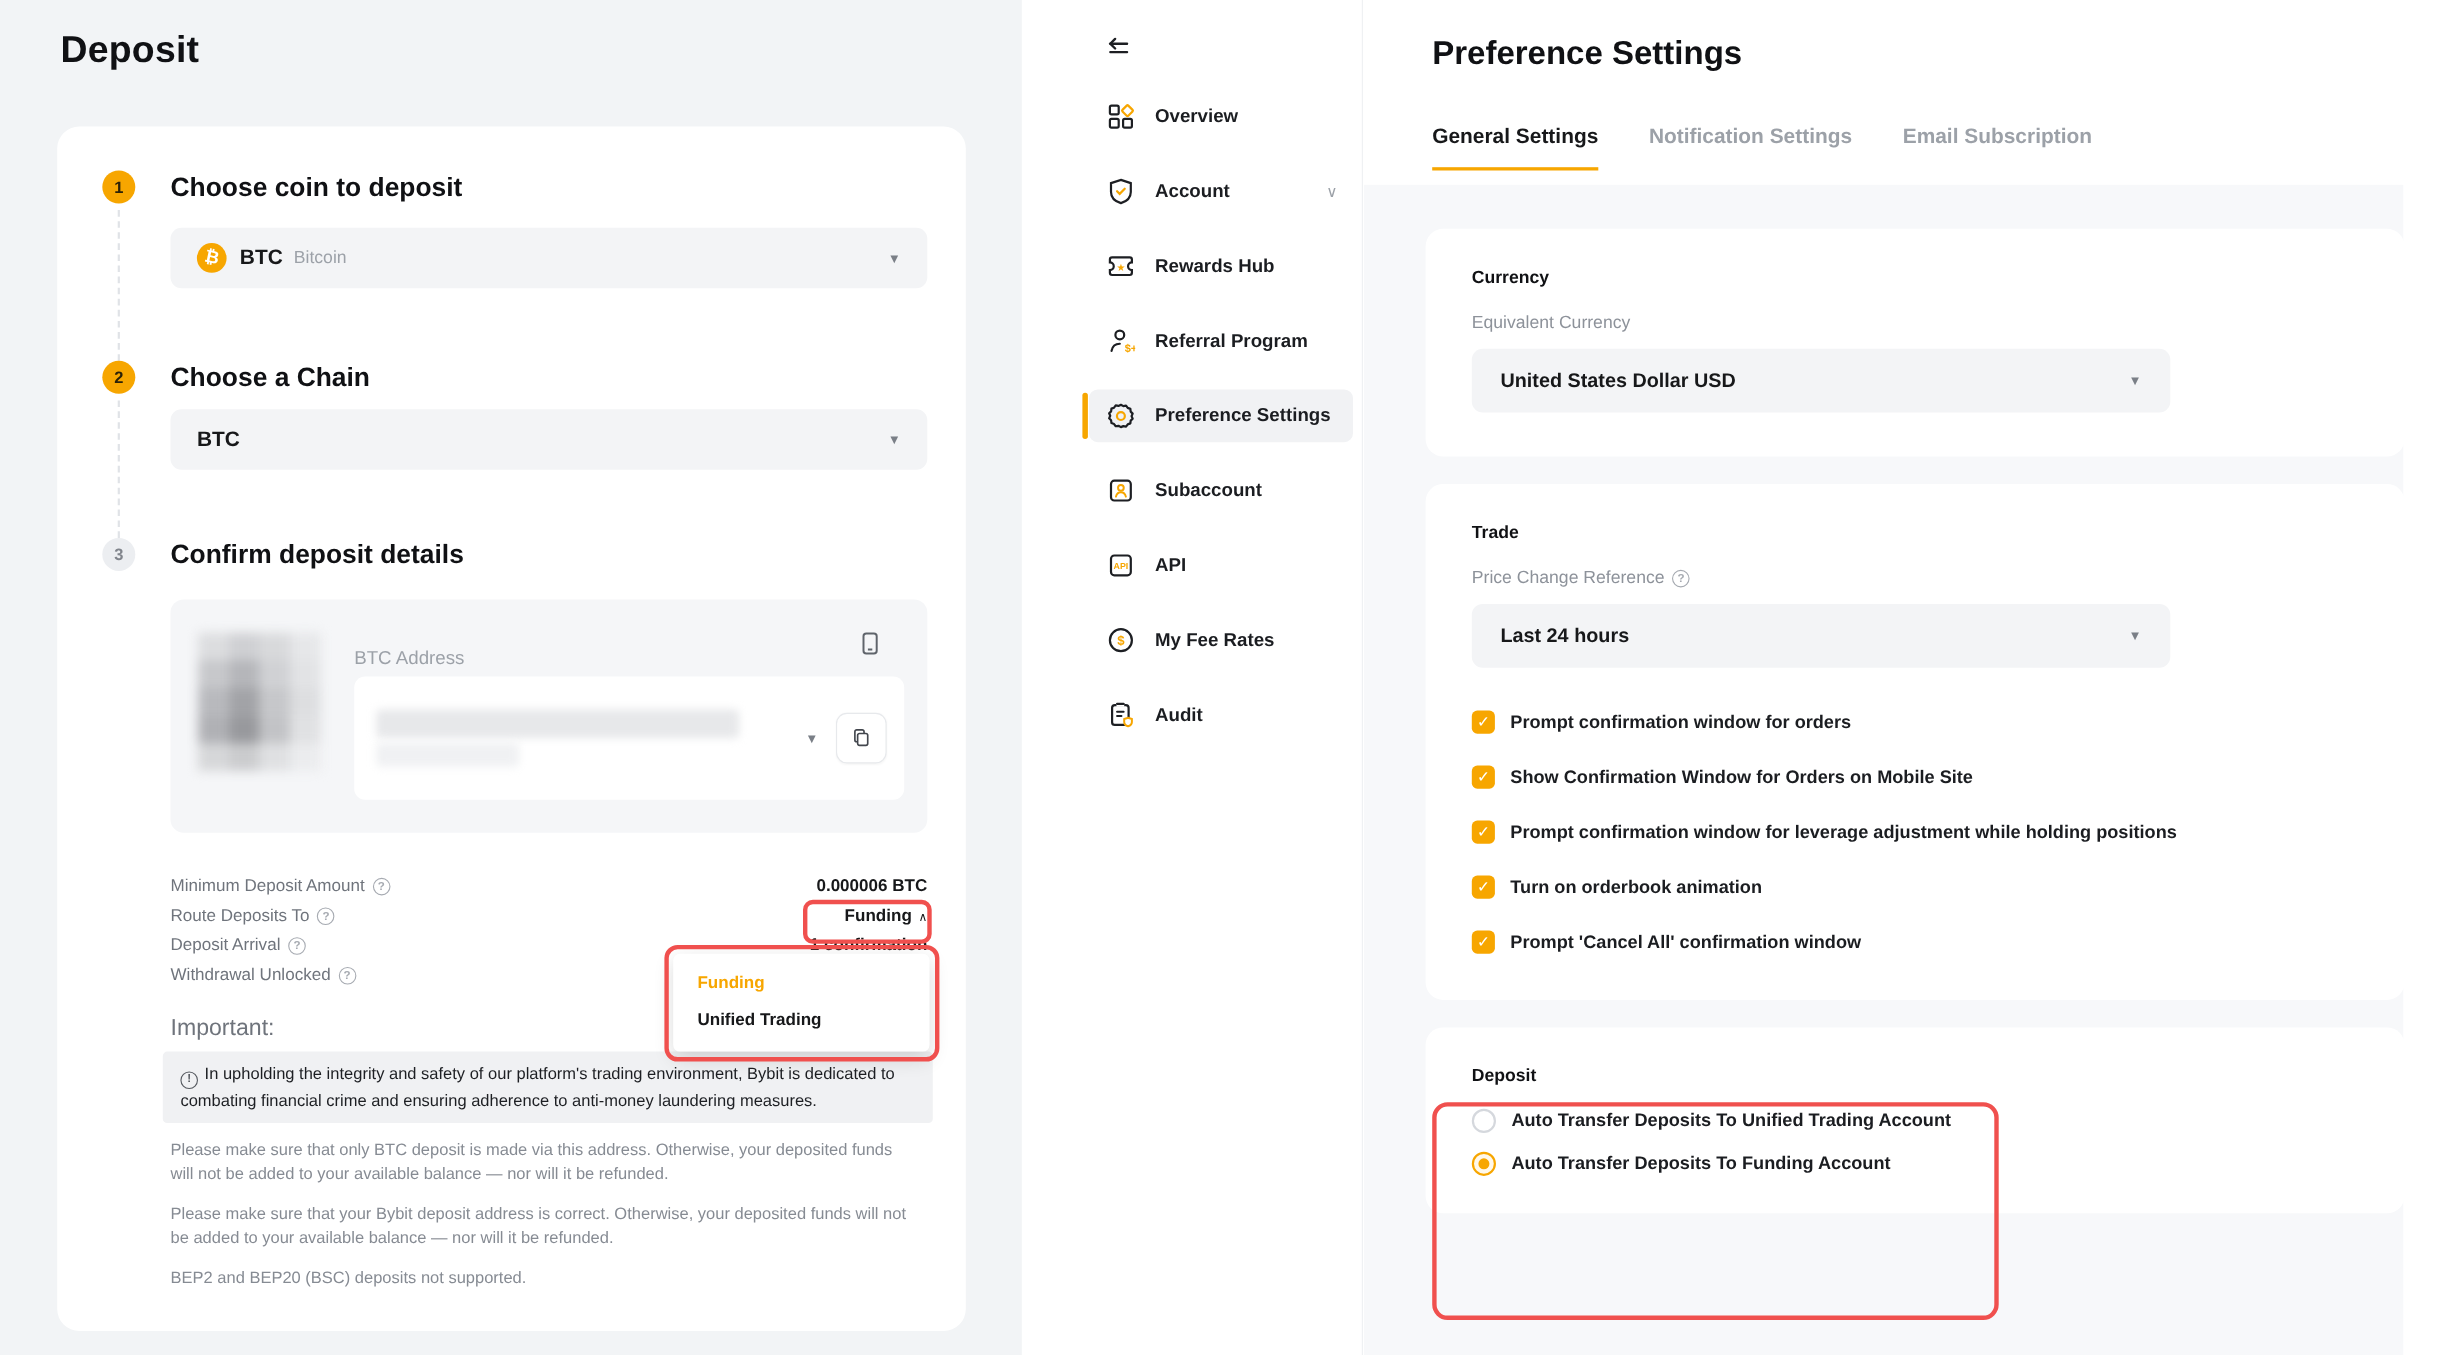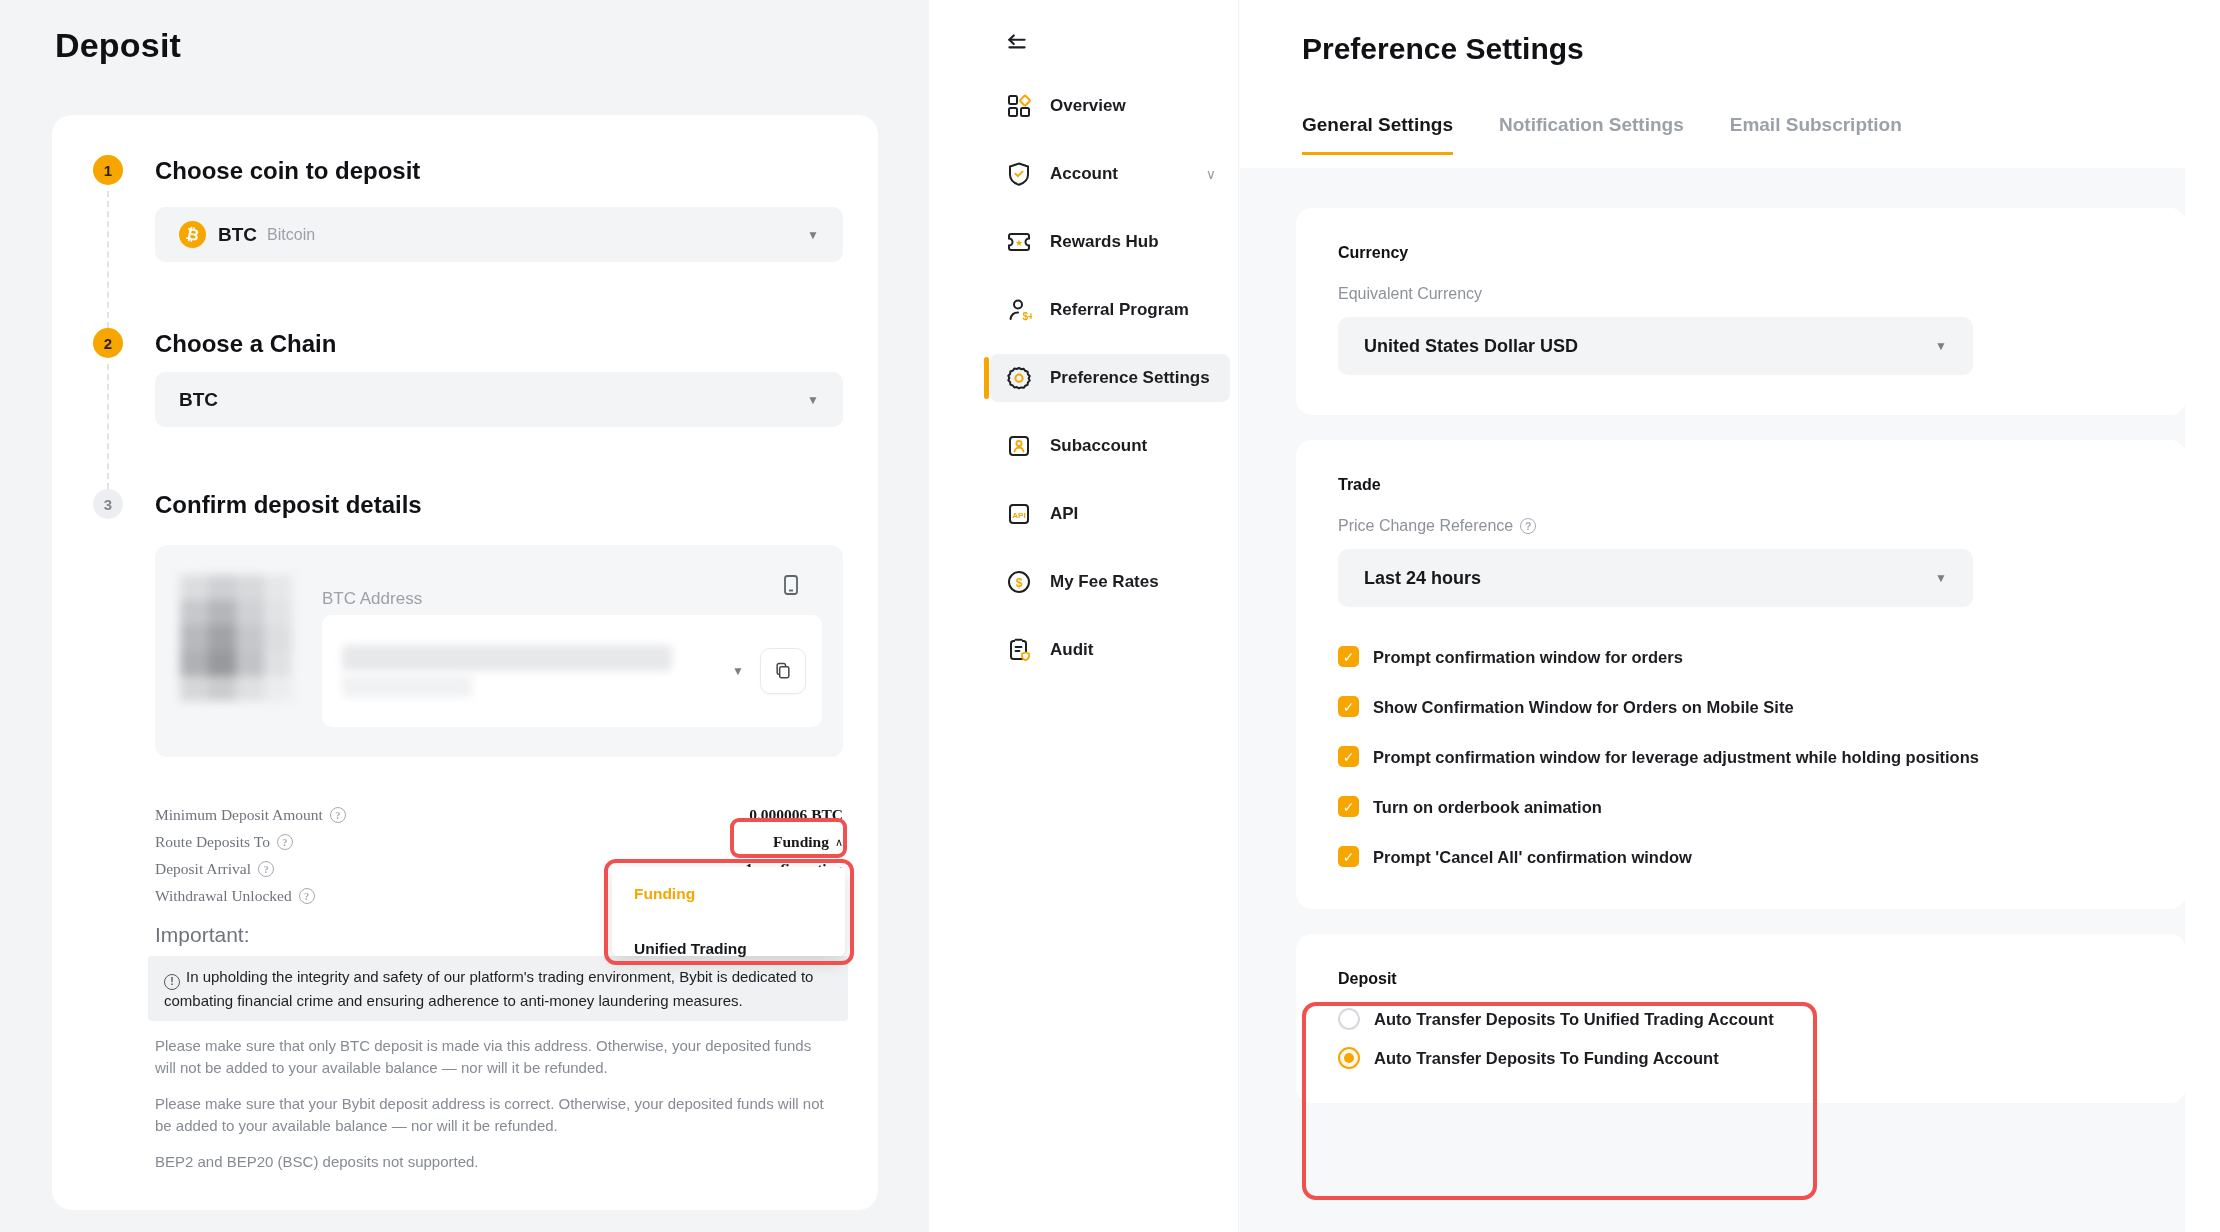--- a/index.html
+++ b/index.html
@@ -39,37 +39,37 @@
   .addr-label { position:absolute; left:167px; top:44px; font-size:17px; color:#9ca1a8; }
   .phone-btn { position:absolute; right:40px; top:28px; width:24px; height:24px; color:#5f646b; cursor:pointer; }
   .addr-box { position:absolute; left:167px; top:70px; width:500px; height:112px; background:#fff; border-radius:10px; display:flex; align-items:center; padding:0 16px 0 20px; }
   .addr-blur { flex:1; }
   .addr-blur .b1 { width:330px; height:26px; background:#e7e8ea; border-radius:4px; filter:blur(4px); }
   .addr-blur .b2 { width:130px; height:22px; background:#f0f1f3; border-radius:4px; filter:blur(4px); margin-top:4px; }
   .addr-box .chev { color:#7a7f87; font-size:12px; margin:0 16px 0 4px; }
   .copy-btn { width:46px; height:46px; background:#fff; border:1px solid #e7e9ec; border-radius:10px; display:flex; align-items:center; justify-content:center; color:#42464d; box-shadow:0 1px 2px rgba(0,0,0,.04); cursor:pointer; flex:none; }
 
   .details { margin-top:40px; }
-  .detail-row { height:27px; display:flex; align-items:flex-end; justify-content:space-between;font-family:Liberation Serif, serif; }
+  .detail-row { height:27px; display:flex; align-items:flex-start; justify-content:space-between; }
   .detail-label { font-size:15.5px; color:#6f747c; display:flex; align-items:center; gap:7px; }
   .q-icon { width:16px; height:16px; border:1.4px solid #a6aab1; border-radius:50%; color:#a6aab1; font-size:10.5px; font-weight:700; display:flex; align-items:center; justify-content:center; }
   .detail-value { font-size:15.5px; font-weight:700; color:#17181a; }
   .route-btn { display:flex; align-items:center; gap:6px; cursor:pointer; }
   .route-caret { font-size:11px; color:#17181a; font-weight:400; }
 
   .important-label { margin-top:18px; font-size:21px; color:#6f747c; }
   .note-box { margin-top:9px; margin-left:-7px; width:700px; background:#f0f1f3; border-radius:4px; padding:10px 16px; font-size:15px; line-height:21px; color:#1d1f23; }
   .note-box .q-icon { display:inline-flex; vertical-align:-3px; margin-right:6px; border-color:#55595f; color:#55595f; }
   .para { margin-top:14px; font-size:15px; line-height:22px; color:#868b93; max-width:680px; }
 
   
   .route-highlight { position:absolute; left:678px; top:703px; width:117px; height:40px; border:4px solid #f0504e; border-radius:9px; z-index:5; pointer-events:none; }
   .route-menu { position:absolute; left:560px; top:752px; width:233px; height:89px; background:#fff; border-radius:6px; box-shadow:0 6px 18px rgba(0,0,0,.14); padding:13px 0 0 22px; z-index:4; }
   .route-menu .opt { font-size:15.5px; font-weight:600; height:28px; display:flex; align-items:center; cursor:pointer; color:#17181a; }
-  .route-menu .opt + .opt { margin-top:27px; }
+  .route-menu .opt + .opt { margin-top:6px; }
   .route-menu .opt.selected { color:#f7a600; }
   .menu-highlight { position:absolute; left:552px; top:744px; width:250px; height:106px; border:4px solid #f0504e; border-radius:12px; z-index:5; pointer-events:none; }
 
   
   .sidebar { position:absolute; left:929px; top:0; width:310px; height:1232px; background:#fff; border-right:1px solid #eef0f2; }
   .collapse-btn { position:absolute; left:75px; top:30px; width:26px; height:26px; color:#1d1f23; cursor:pointer; }
   .nav-list { position:absolute; left:61px; right:8px; top:82px; list-style:none; }
   .nav-item { height:48px; border-radius:8px; display:flex; align-items:center; gap:18px; padding:0 14px 0 16px; margin-bottom:20px; position:relative; cursor:pointer; }
   .nav-item .nav-label { font-size:17px; font-weight:600; color:#1b1d21; }
   .nav-item.active { background:#f1f2f4; }

